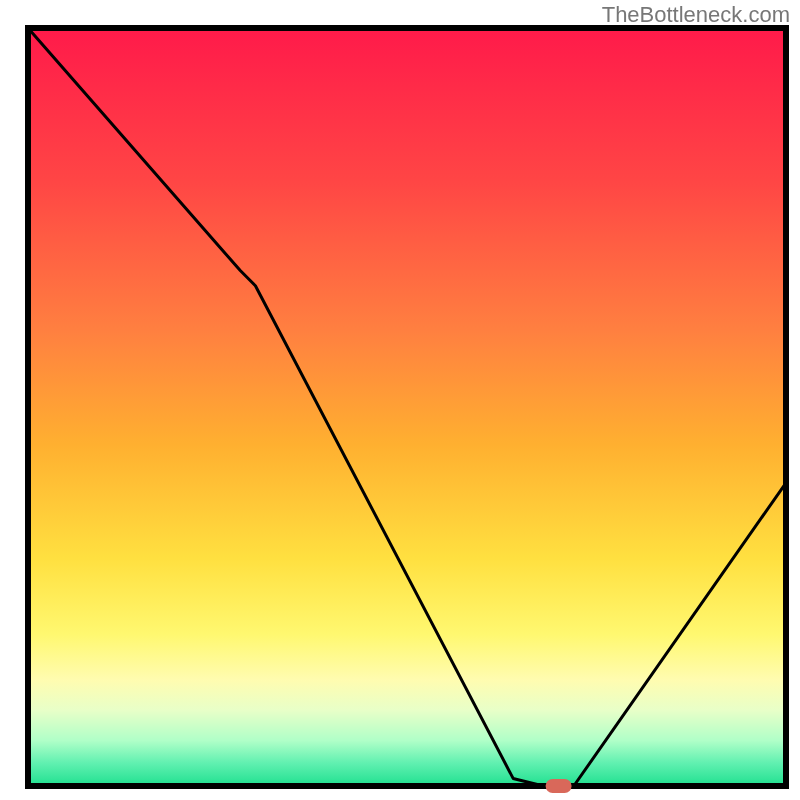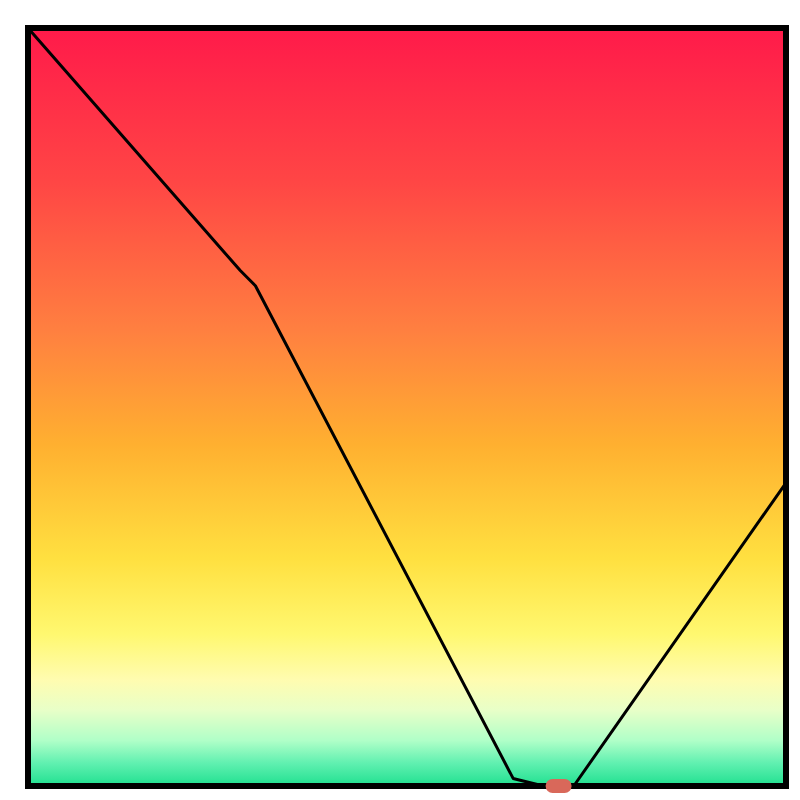--- a/index.html
+++ b/index.html
@@ -26,20 +26,21 @@
   svg {
     position: absolute;
     top: 0;
     left: 0;
   }
 </style>
 </head>
 <body>
 
 <div class="container">
+  <div class="attribution">TheBottleneck.com</div>
   <svg id="chart-svg" width="800" height="800" viewBox="0 0 800 800">
       <defs>
         <linearGradient id="bg-grad" x1="0" y1="0" x2="0" y2="1">
           <stop offset="0%" stop-color="#ff1a4a"></stop>
           <stop offset="20%" stop-color="#ff4545"></stop>
           <stop offset="40%" stop-color="#ff8040"></stop>
           <stop offset="55.00000000000001%" stop-color="#ffb030"></stop>
           <stop offset="70%" stop-color="#ffe040"></stop>
           <stop offset="80%" stop-color="#fff870"></stop>
           <stop offset="86%" stop-color="#fffcb0"></stop>

